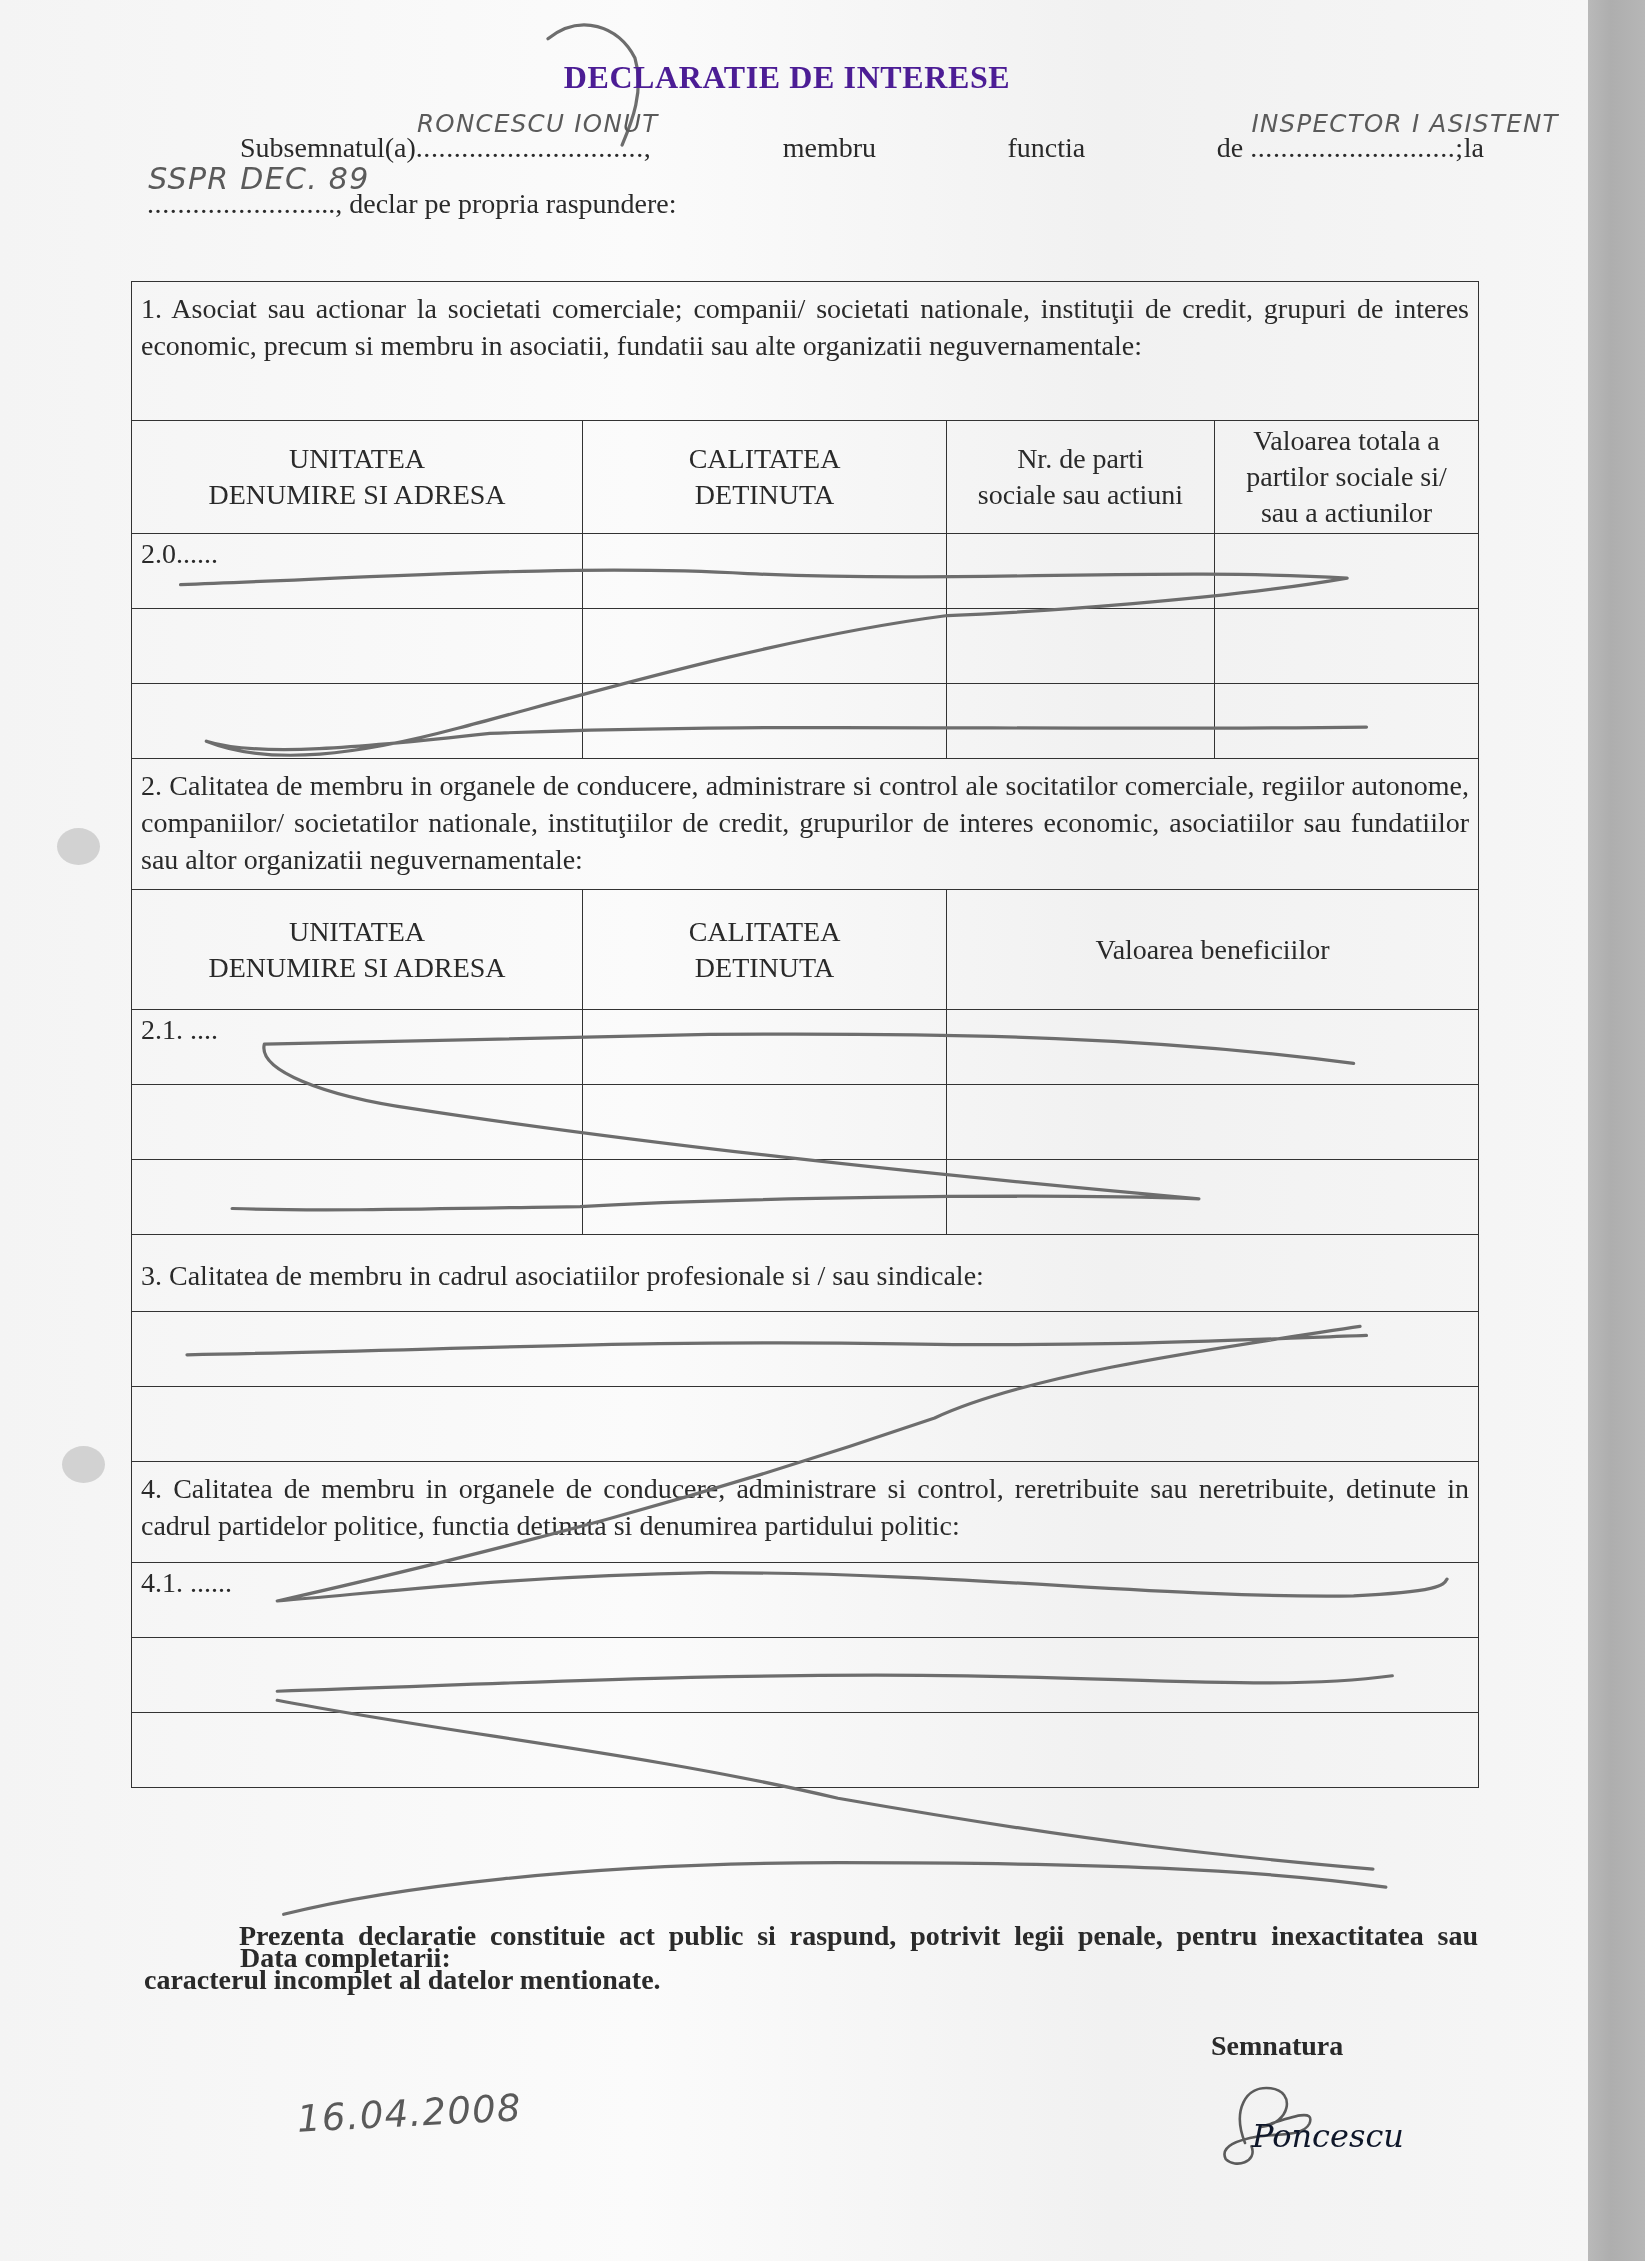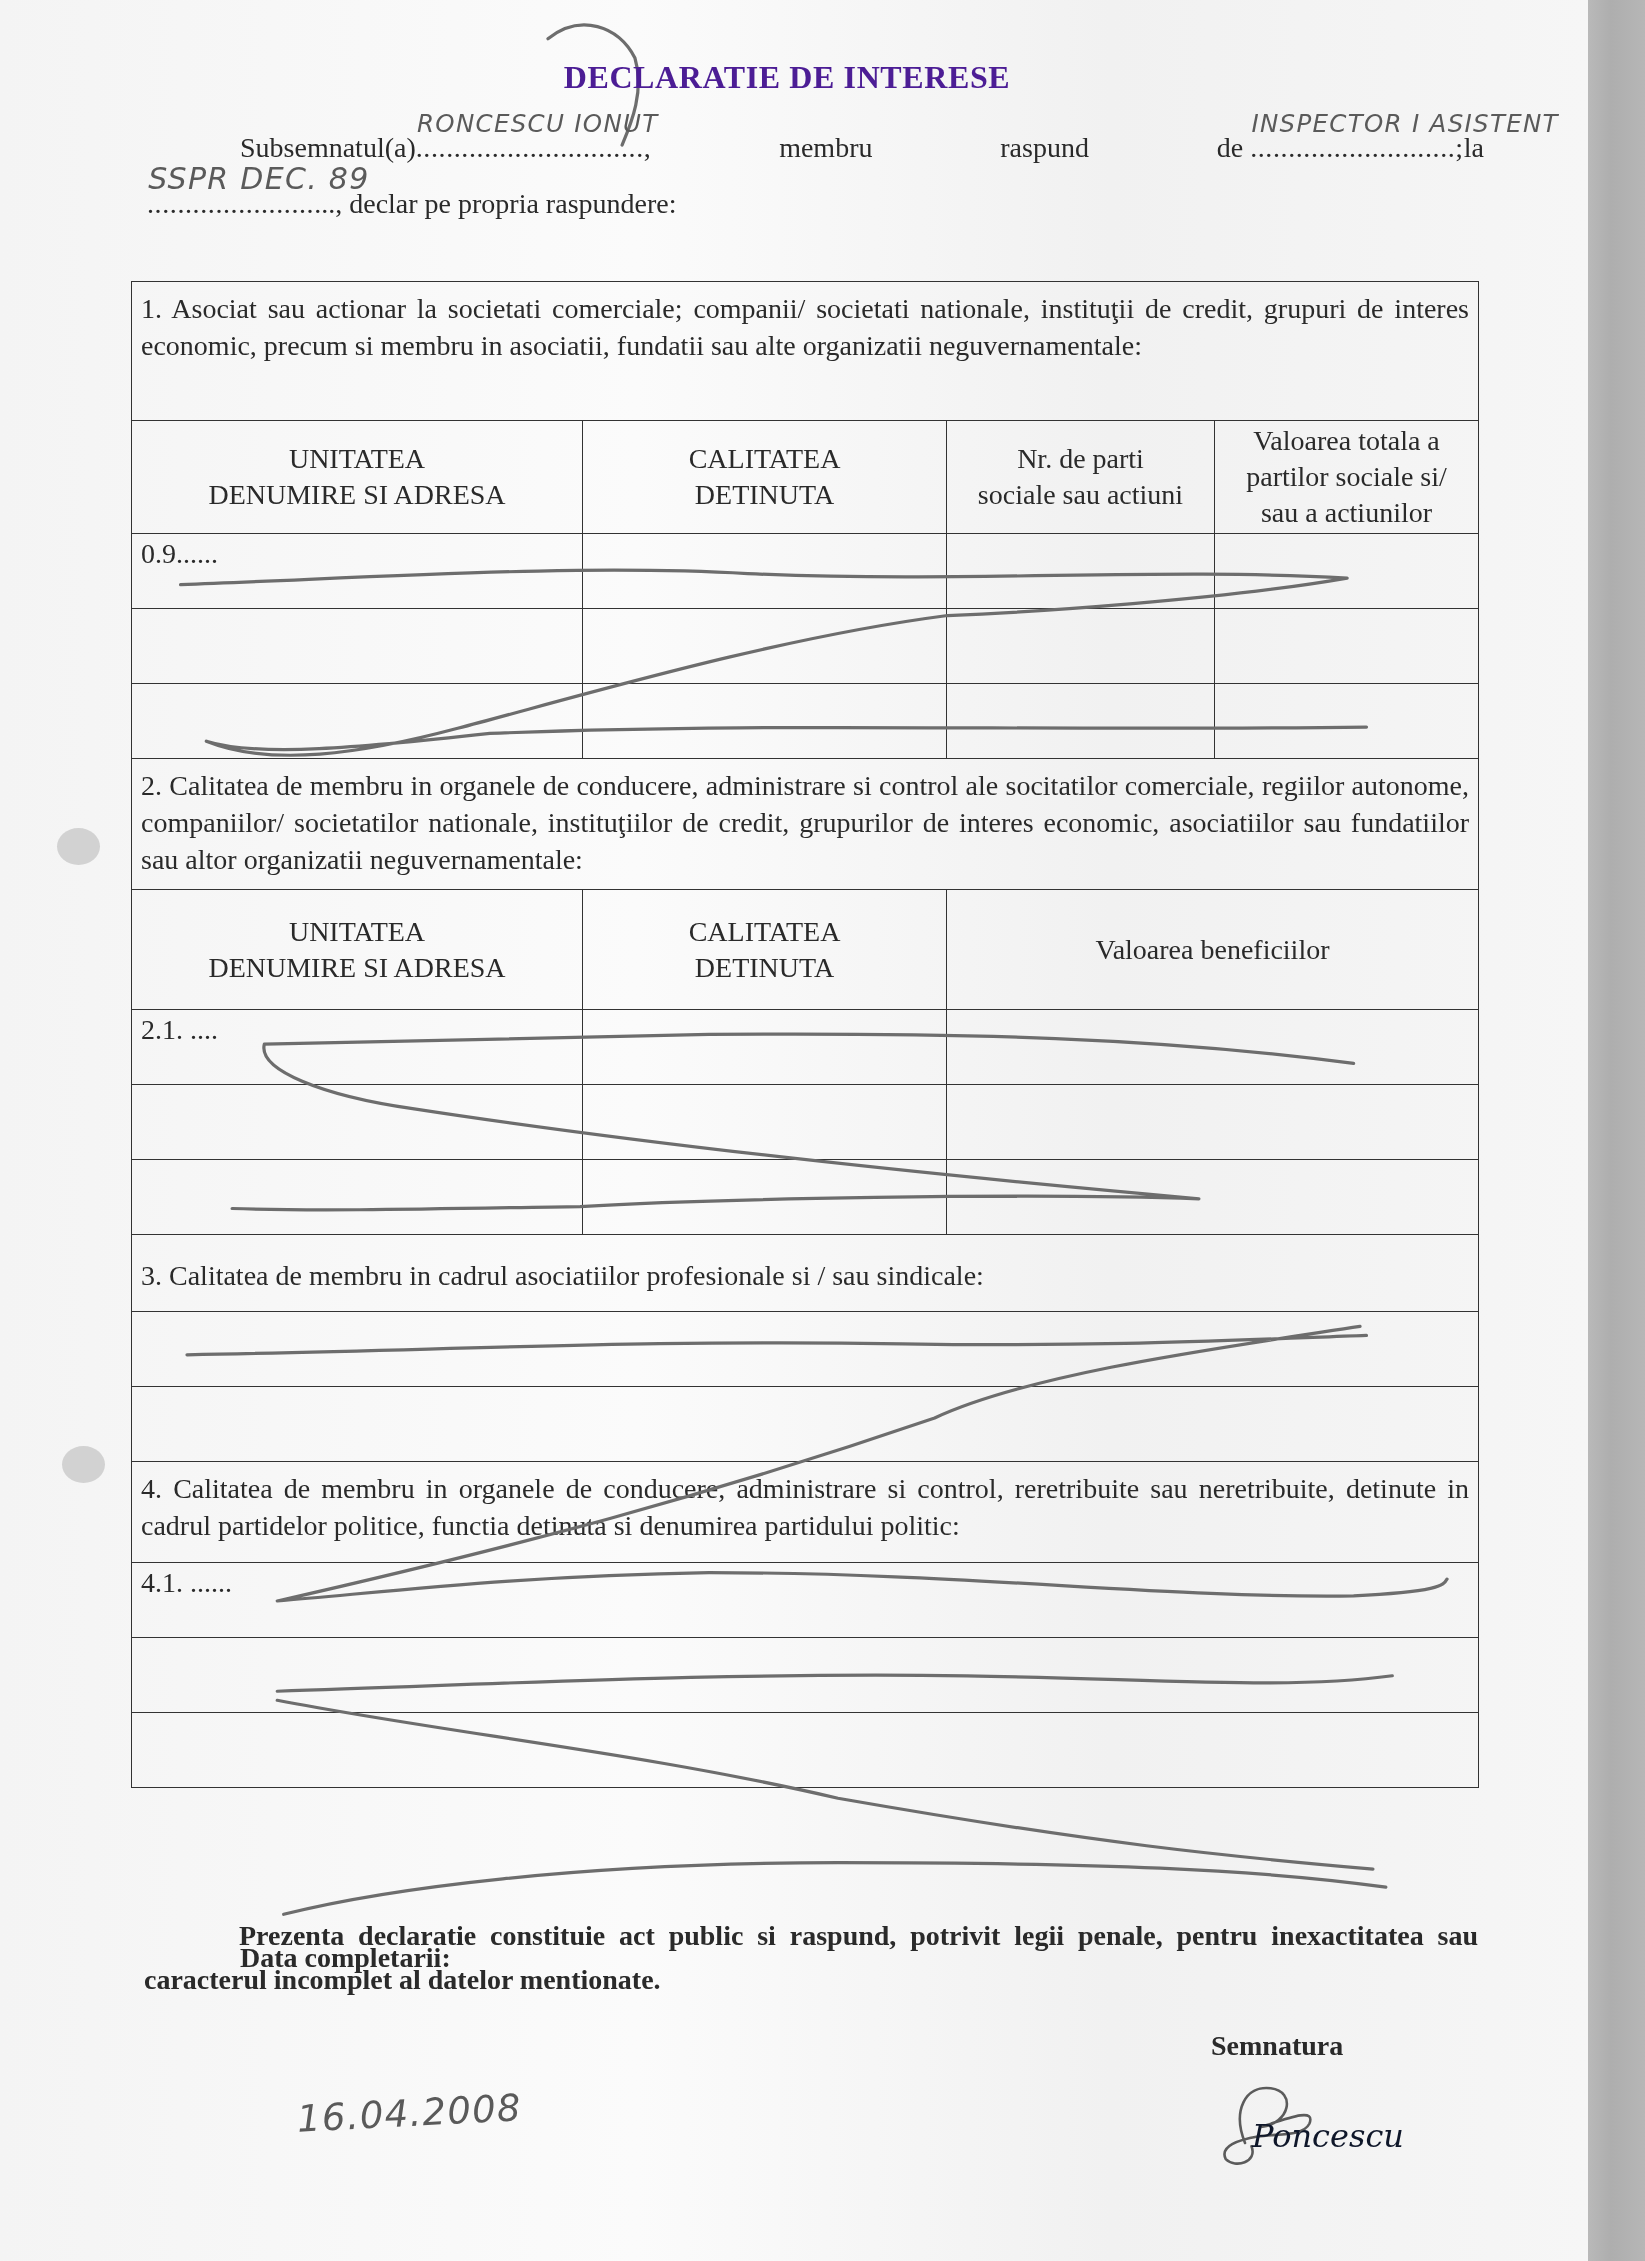--- a/index.html
+++ b/index.html
@@ -102,21 +102,21 @@
   <path class="fold-line" d="M850 60 C 900 20, 960 40, 985 90 C 1000 140, 980 190, 965 225"></path>
 </svg>
 
 <div class="title">DECLARATIE DE INTERESE</div>
 
 <div class="line1">
   <span>
     <span>Subsemnatul(a)</span><span class="dots"><span>..............................,</span><span class="hand">RONCESCU  IONUT</span></span>
   </span>
   <span>membru</span>
-  <span>raspund</span>
+  <span>functia</span>
   <span>
     <span>de</span>
     <span class="dots"><span>...........................;</span><span class="hand">INSPECTOR I ASISTENT</span></span><span>la</span>
   </span>
 </div>
 
 <div class="line2">
   <span class="dots"><span>......................</span><span class="hand">SSPR DEC. 89</span></span>
     <span>..., declar pe propria raspundere:</span>
 </div>
@@ -133,21 +133,21 @@
       <tr class="h-sec1">
     <td colspan="4" class="section-text">1. Asociat sau actionar la societati comerciale; companii/ societati nationale, instituţii de credit, grupuri de interes economic, precum si membru in asociatii, fundatii sau alte organizatii neguvernamentale:</td>
   </tr>
   <tr class="h-hdr1">
     <td class="hdr"><span class="ml">UNITATEA<br>DENUMIRE SI ADRESA</span></td>
     <td class="hdr"><span class="ml">CALITATEA<br>DETINUTA</span></td>
     <td class="hdr"><span class="ml">Nr. de parti<br>sociale sau actiuni</span></td>
     <td class="hdr"><span class="ml">Valoarea totala a<br>partilor sociale si/<br>sau a actiunilor</span></td>
   </tr>
   <tr class="h-row">
-    <td class="row-label">0.9......</td>
+    <td class="row-label">2.0......</td>
     <td></td>
         <td></td>
         <td></td>
   </tr>
   <tr class="h-row">
     <td></td>
         <td></td>
         <td></td>
         <td></td>
   </tr>

